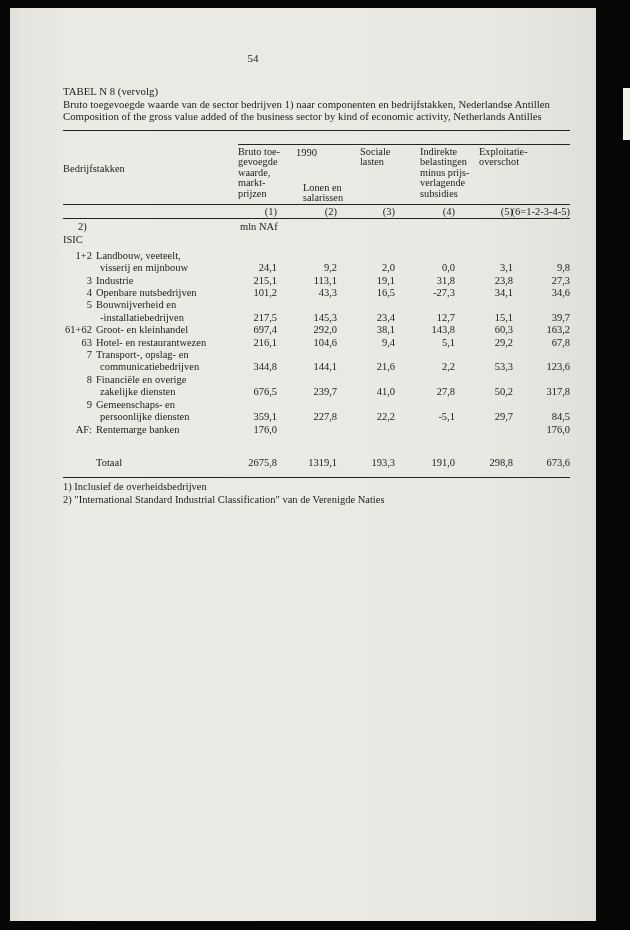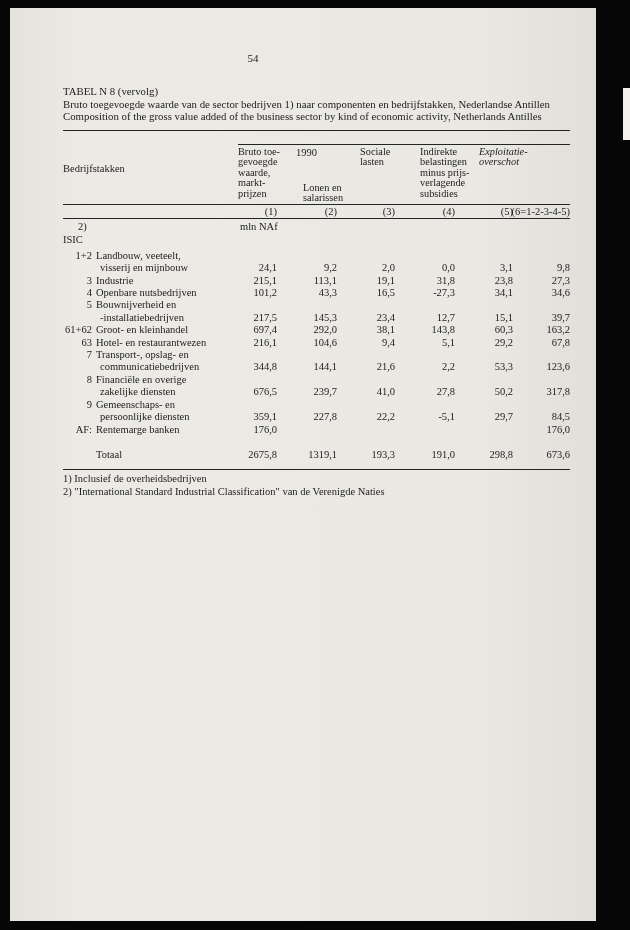--- a/index.html
+++ b/index.html
@@ -35,36 +35,36 @@
   .rule-cols{border-top:1px solid #242424;height:0;margin-left:175px;}
   .year-row{height:13px;position:relative;}
   .year-row span{position:absolute;left:233px;top:16px;}
   .grid7{display:grid;grid-template-columns:175px 39px 60px 58px 60px 58px 57px;}
   .hdr{margin-top:2px;}
   .hl{width:92px;white-space:pre-line;line-height:10.4px;font-size:10.3px;}
   .h2p{padding-left:26px;margin-top:36px;}
   .h3p{padding-left:23px;}
   .h4p{padding-left:25px;}
   .h5p{padding-left:25px;}
-  .h6p{padding-left:24px;font-style:italic;}
+  .h6p{padding-left:24px;}
   .left-hdr{margin-top:16px;}
   .colnum{height:13px;line-height:13px;}
   .cn{display:flex;justify-content:flex-end;min-width:0;}
   .cn>span{white-space:nowrap;}
   .unit-row{height:13px;line-height:13px;margin-top:1px;}
   .noteref{padding-left:15px;}
   .unit{padding-left:2px;white-space:nowrap;}
   .isic-row{height:13px;line-height:13px;}
   .rows{margin-top:4px;}
   .trow{align-items:end;}
   .l1{display:flex;}
   .code{width:29px;text-align:right;flex:none;}
   .lt{margin-left:4px;white-space:nowrap;}
   .l2{padding-left:37px;white-space:nowrap;}
-  .total-row{margin-top:13px;}
+  .total-row{margin-top:21px;}
   .rule-bottom{margin-top:8px;}
   .footnotes{margin-top:3px;font-size:10.5px;line-height:12.2px;}
 </style>
 </head>
 <body>
 
 <div class="scan">
   <div class="page">
 
     <div class="pageno">54</div>

